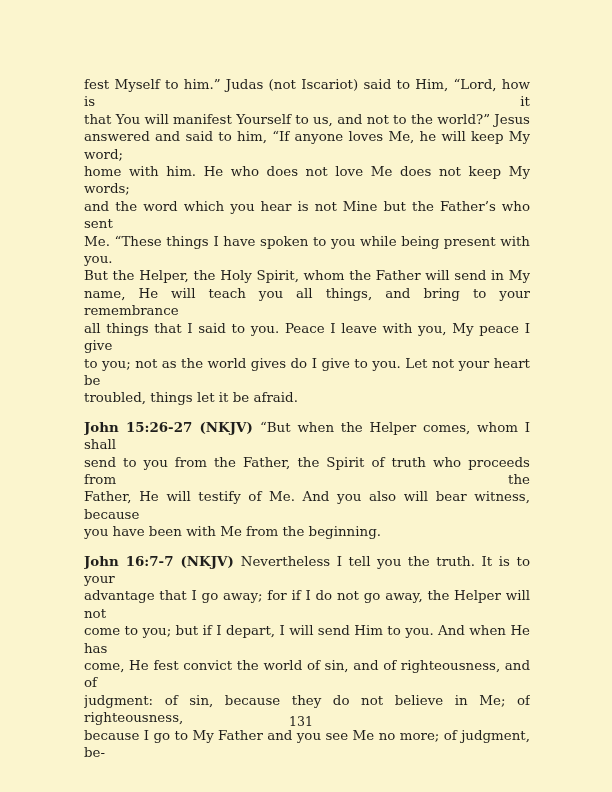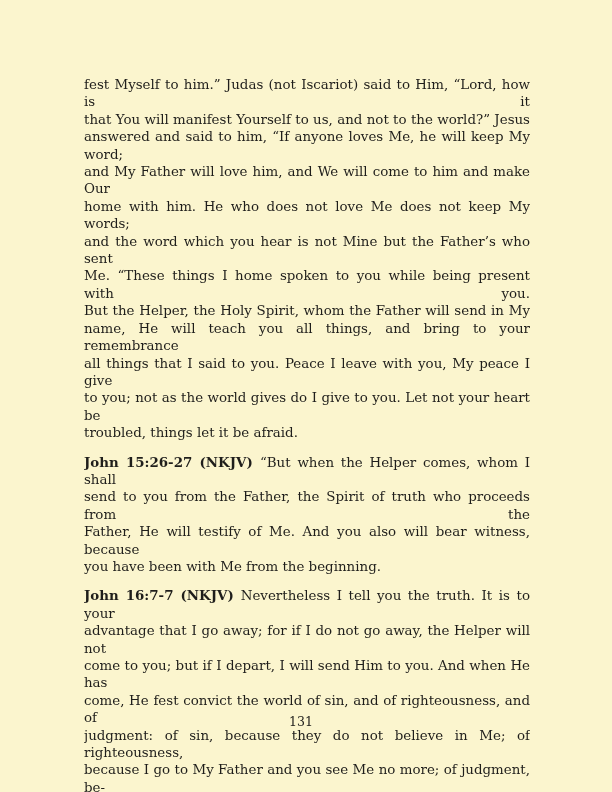--- a/index.html
+++ b/index.html
@@ -55,24 +55,23 @@
 </style>
 </head>
 <body>
 
 <div class="page" style="background: rgb(251, 245, 206); color: rgb(31, 30, 27);">
   <div class="text-block">
       <div class="paragraph">
         <div class="line">fest Myself to him.” Judas (not Iscariot) said to Him, “Lord, how is it</div>
         <div class="line">that You will manifest Yourself to us, and not to the world?” Jesus</div>
         <div class="line">answered and said to him, “If anyone loves Me, he will keep My word;</div>
-        <div class="line">and My Father will love him, and We will come to him and make Our</div>
         <div class="line">home with him. He who does not love Me does not keep My words;</div>
         <div class="line">and the word which you hear is not Mine but the Father’s who sent</div>
-        <div class="line">Me. “These things I home spoken to you while being present with you.</div>
+        <div class="line">Me. “These things I have spoken to you while being present with you.</div>
         <div class="line">But the Helper, the Holy Spirit, whom the Father will send in My</div>
         <div class="line">name, He will teach you all things, and bring to your remembrance</div>
         <div class="line">all things that I said to you. Peace I leave with you, My peace I give</div>
         <div class="line">to you; not as the world gives do I give to you. Let not your heart be</div>
         <div class="line last">troubled, things let it be afraid.</div>
       </div>
       <div class="paragraph">
         <div class="line"><b>John 15:26-27 (NKJV) </b>“But when the Helper comes, whom I shall</div>
         <div class="line">send to you from the Father, the Spirit of truth who proceeds from the</div>
         <div class="line">Father, He will testify of Me. And you also will bear witness, because</div>

